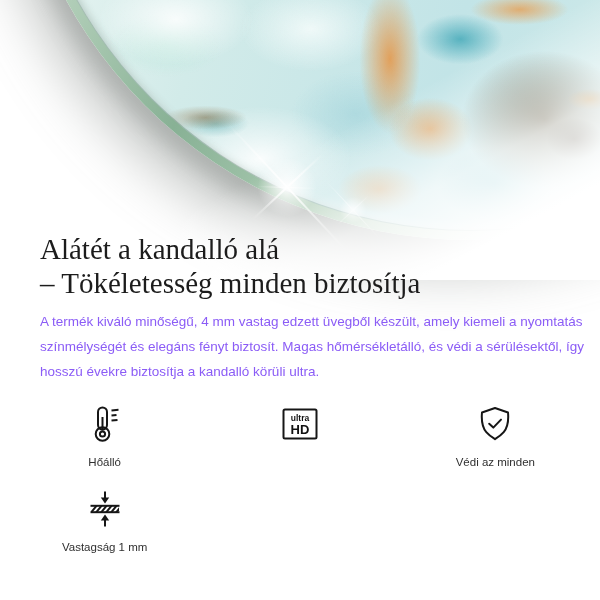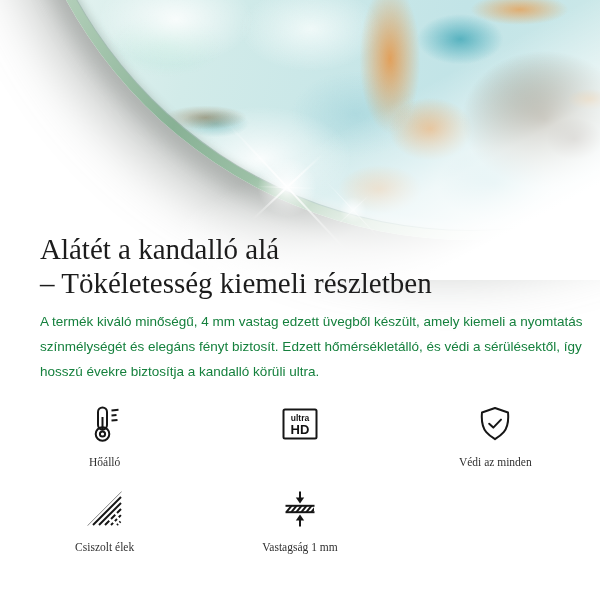--- a/index.html
+++ b/index.html
@@ -54,31 +54,31 @@
   .sparkle .r1{width:170px;height:2px;left:-85px;top:-1px;transform:rotate(47deg);}
   .sparkle .r2{width:95px;height:2px;left:-47px;top:-1px;transform:rotate(-43deg);}
   .sparkle .r3{width:60px;height:1px;left:-30px;top:0;transform:rotate(2deg);opacity:.8;}
 
   
   .content{position:absolute;left:40px;top:232px;width:522px;}
   .title{
     font-family:"Liberation Serif","DejaVu Serif",serif;
     font-weight:400;font-size:29px;line-height:34px;color:#1c1c1c;margin:0;
   }
-  .desc{margin-top:9px;font-size:13.5px;line-height:25px;color:#15803d;}
+  .desc{margin-top:9px;font-size:13.5px;line-height:25px;color:#8b5cf6;}
   .desc-line{display:block;white-space:nowrap;}
 
   
   .features{
     position:absolute;left:7px;right:7px;top:404px;
     display:grid;grid-template-columns:repeat(3,1fr);row-gap:20px;
   }
   .feature{display:flex;flex-direction:column;align-items:center;}
   .feature .icon-box{height:40px;display:flex;align-items:center;justify-content:center;}
-  .feature .label{margin-top:11px;font-size:11.5px;line-height:14px;color:#303030;text-align:center;font-family:Liberation Serif, serif;}
+  .feature .label{margin-top:11px;font-size:11.5px;line-height:14px;color:#303030;text-align:center;}
   .feature svg{display:block;}
   .ico{stroke:#161616;fill:none;stroke-width:2;}
   .ultrahd-txt{font-family:"Liberation Sans",sans-serif;font-weight:bold;fill:#111;stroke:none;}
 </style>
 </head>
 <body>
 
 <div id="stage">
 
   <div class="hero">
@@ -95,25 +95,25 @@
       <div class="glow"></div>
         <div class="ray r1"></div>
         <div class="ray r2"></div>
     </div>
     <div class="hero-fade"></div>
   </div>
 
   <div class="content">
     <h1 class="title">
       <span class="title-line">Alátét a kandalló alá</span><br>
-      <span class="title-line">– Tökéletesség kiemeli részletben</span>
+      <span class="title-line">– Tökéletesség minden biztosítja</span>
     </h1>
     <div class="desc">
       <span class="desc-line">A termék kiváló minőségű, 4 mm vastag edzett üvegből készült, amely kiemeli a nyomtatás</span>
-      <span class="desc-line">színmélységét és elegáns fényt biztosít. Edzett hőmérsékletálló, és védi a sérülésektől, így</span>
+      <span class="desc-line">színmélységét és elegáns fényt biztosít. Magas hőmérsékletálló, és védi a sérülésektől, így</span>
       <span class="desc-line">hosszú évekre biztosítja a kandalló körüli ultra.</span>
     </div>
   </div>
 
   <div class="features">
 
     <div class="feature">
       <div class="icon-box">
         <svg width="40" height="40" viewBox="0 0 40 40">
           <rect class="ico" x="13" y="3.5" width="9" height="22" rx="4.5"></rect>
@@ -142,38 +142,20 @@
       <div class="icon-box">
         <svg width="40" height="40" viewBox="0 0 40 40">
           <path class="ico" stroke-width="2.2" stroke-linejoin="round" d="M20 4 L33 8.5 C33.6 15 33 23 28.7 28.2 C26 31.4 20 35.2 20 35.2 C20 35.2 14 31.4 11.3 28.2 C7 23 6.4 15 7 8.5 Z"></path>
           <polyline class="ico" stroke-width="2.4" stroke-linecap="round" stroke-linejoin="round" points="14.2,19.8 18.3,23.6 26,15.6"></polyline>
         </svg>
       </div>
       <div class="label">Védi az minden</div>
     </div>
 
 
-    <div class="feature">
-      <div class="icon-box">
-        <svg width="40" height="40" viewBox="0 0 40 40">
-          <g clip-path="url(#triclip)">
-            <line class="ico" x1="2" y1="36" x2="36" y2="2" stroke-width="3.4"></line>
-            <line class="ico" x1="8" y1="36" x2="36" y2="8" stroke-width="3.4"></line>
-            <line class="ico" x1="14" y1="36" x2="36" y2="14" stroke-width="3.4"></line>
-            <line class="ico" x1="20" y1="36" x2="36" y2="20" stroke-width="3.4" stroke-dasharray="6 2.5"></line>
-            <line class="ico" x1="26" y1="36" x2="36" y2="26" stroke-width="3.4" stroke-dasharray="3 2.5"></line>
-            <line class="ico" x1="32" y1="36" x2="36" y2="32" stroke-width="3.4" stroke-dasharray="1.5 2"></line>
-          </g>
-          <clipPath id="triclip">
-              <polygon points="2,37 37,2 37,37"></polygon>
-            </clipPath>
-        </svg>
-      </div>
-      <div class="label">Csiszolt élek</div>
-    </div>
 
     <div class="feature">
       <div class="icon-box">
         <svg width="40" height="40" viewBox="0 0 40 40">
           <g clip-path="url(#barclip)">
             <line class="ico" x1="4" y1="26" x2="13" y2="15" stroke-width="2.4"></line>
             <line class="ico" x1="9" y1="26" x2="18" y2="15" stroke-width="2.4"></line>
             <line class="ico" x1="14" y1="26" x2="23" y2="15" stroke-width="2.4"></line>
             <line class="ico" x1="19" y1="26" x2="28" y2="15" stroke-width="2.4"></line>
             <line class="ico" x1="24" y1="26" x2="33" y2="15" stroke-width="2.4"></line>

